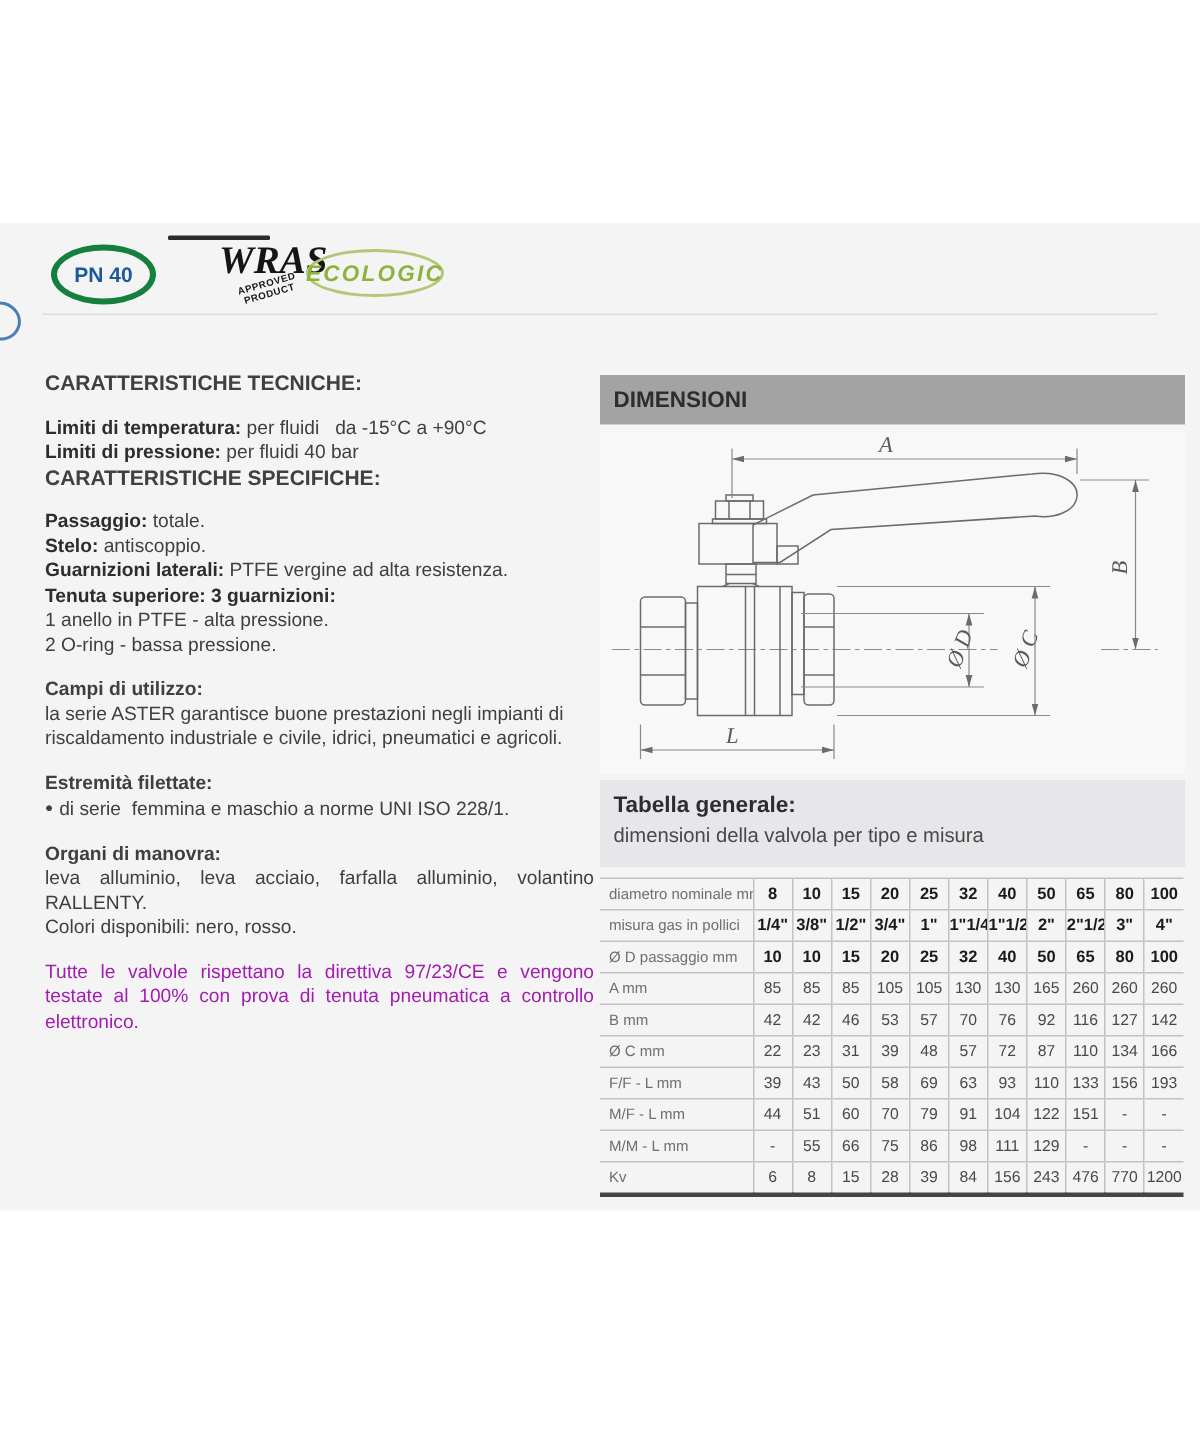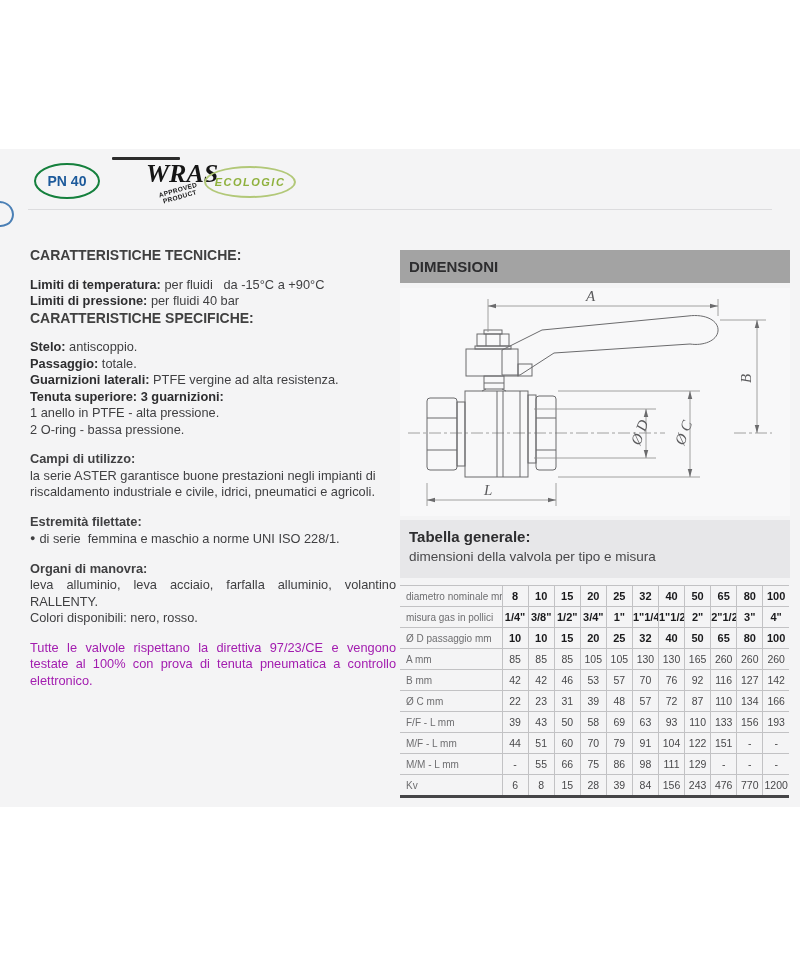--- a/index.html
+++ b/index.html
@@ -2,26 +2,26 @@
 <html><head>
 <meta charset="utf-8">
 <style>
   html,body{margin:0;padding:0;}
   body{width:800px;height:960px;background:#ffffff;font-family:"Liberation Sans",sans-serif;position:relative;overflow:hidden;}
   .page{position:absolute;left:0;top:0;width:800px;height:960px;overflow:hidden;}
   .band{position:absolute;left:0;top:149px;width:800px;height:658px;background:#f4f4f5;}
 
   
   .badges{position:absolute;left:0;top:0;width:800px;height:0;}
-  .pn40-badge{position:absolute;left:34px;top:163px;width:62px;height:32px;border:2px solid #15803d;border-radius:50%;display:flex;align-items:center;justify-content:center;color:#1d5a9b;font-weight:bold;font-size:14px;background:transparent;}
+  .pn40-badge{position:absolute;left:34px;top:163px;width:62px;height:32px;border:4px solid #15803d;border-radius:50%;display:flex;align-items:center;justify-content:center;color:#1d5a9b;font-weight:bold;font-size:14px;background:transparent;}
   .wras-badge{position:absolute;left:104px;top:156px;width:92px;height:44px;color:#151515;}
   .wras-tiny{width:68px;height:3px;background:#2b2b2b;margin:1px 0 1px 8px;border-radius:1px;}
   .wras-main{font-family:"Liberation Serif",serif;font-style:italic;font-weight:bold;font-size:26px;line-height:26px;letter-spacing:0px;margin-left:42px;}
   .wras-sub{position:absolute;right:-4px;bottom:0px;transform:rotate(-16deg);font-size:6.5px;font-weight:bold;letter-spacing:.4px;line-height:6.5px;width:42px;text-align:center;}
-  .eco-badge{position:absolute;left:204px;top:166px;width:88px;height:28px;border:2px solid #b2c878;border-radius:50%;display:flex;align-items:center;justify-content:center;color:#8fb13e;font-weight:bold;font-style:italic;font-size:11px;letter-spacing:1.5px;}
+  .eco-badge{position:absolute;left:204px;top:166px;width:88px;height:28px;border:2px solid #b2c878;border-radius:50%;display:flex;align-items:center;justify-content:center;color:#8fb13e;font-weight:bold;font-style:italic;font-size:15px;letter-spacing:1.5px;}
   .divider{position:absolute;left:28px;top:209px;width:744px;height:1px;background:#dcdcde;}
   .edge-arc{position:absolute;left:-14px;top:201px;width:24px;height:22px;border:2px solid #4a7fb5;border-radius:50%;transform:rotate(14deg);background:transparent;}
 
   
   .left-col{position:absolute;left:30px;top:247px;width:366px;color:#3f3f41;font-size:12.8px;line-height:16.5px;}
   .left-col .h{font-size:14px;font-weight:bold;color:#404040;margin:0 0 0 0;}
   .blk{margin-top:13px;}
   b.lab{color:#2d2d2f;}
   .just{text-align:justify;}
   .boldpara{font-weight:normal;color:#a21caf;}
@@ -72,22 +72,22 @@
     <div class="h">CARATTERISTICHE TECNICHE:</div>
 
     <div class="blk">
       <div><b class="lab">Limiti di temperatura:</b><span>&nbsp;per fluidi&nbsp;&nbsp;&nbsp;da -15°C a +90°C</span></div>
       <div><b class="lab">Limiti di pressione:</b><span>&nbsp;per fluidi 40 bar</span></div>
     </div>
 
     <div class="blk h">CARATTERISTICHE SPECIFICHE:</div>
 
     <div class="blk">
+      <div><b class="lab">Passaggio:</b><span>&nbsp;totale.</span></div>
       <div><b class="lab">Stelo:</b><span>&nbsp;antiscoppio.</span></div>
-      <div><b class="lab">Passaggio:</b><span>&nbsp;totale.</span></div>
       <div><b class="lab">Guarnizioni laterali:</b><span>&nbsp;PTFE vergine ad alta resistenza.</span></div>
       <div><b class="lab">Tenuta superiore: 3 guarnizioni:</b></div>
       <div>1 anello in PTFE - alta pressione.</div>
       <div>2 O-ring - bassa pressione.</div>
     </div>
 
     <div class="blk">
       <div class="lab" style="font-weight:bold">Campi di utilizzo:</div>
       <div>la serie ASTER garantisce buone prestazioni negli impianti di riscaldamento industriale e civile, idrici, pneumatici e agricoli.</div>
     </div>

